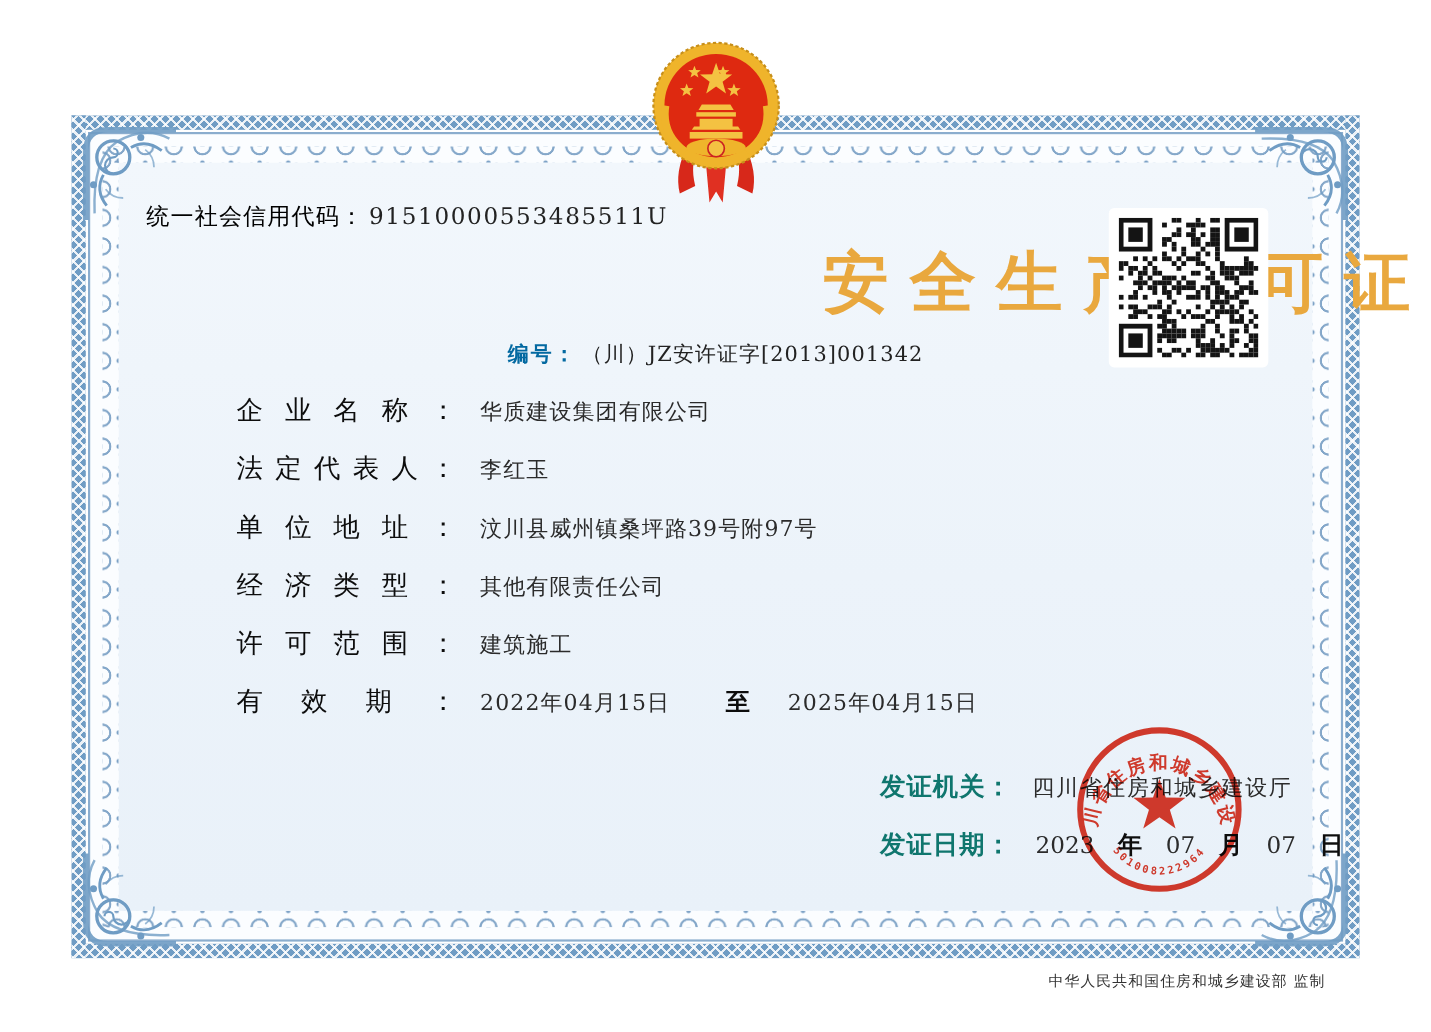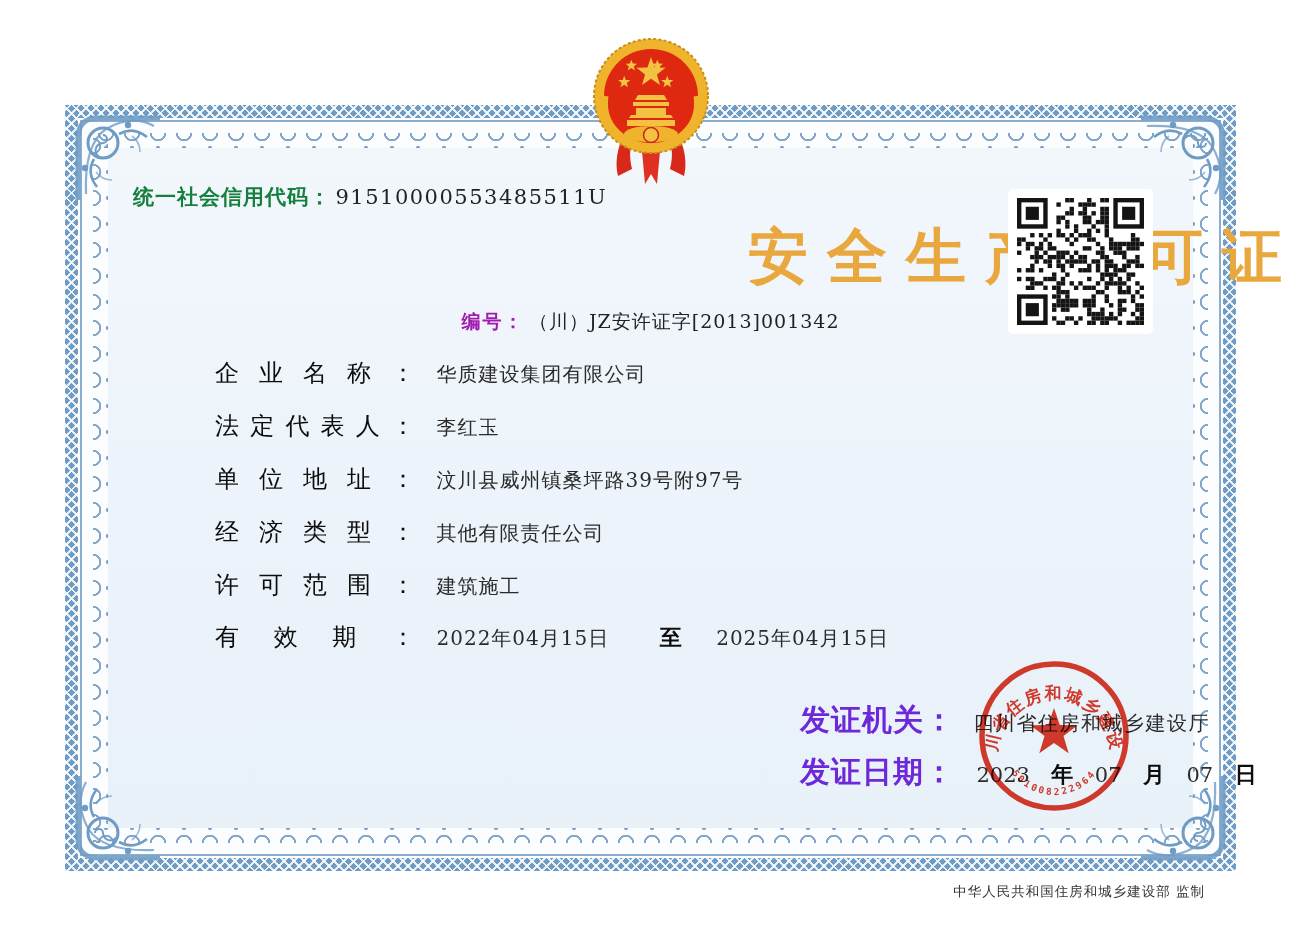--- a/index.html
+++ b/index.html
@@ -35,45 +35,45 @@
               background:linear-gradient(180deg,#f2f7fc 0%,#ecf3fa 55%,#e9f1f9 100%); }
   .corner { position:absolute; width:92px; height:92px; z-index:6; }
   .corner.tl0 { left:7px; top:7px; }
   .corner.tr0 { right:7px; top:7px; transform:rotate(90deg); }
   .corner.br0 { right:7px; bottom:7px; transform:rotate(180deg); }
   .corner.bl0 { left:7px; bottom:7px; transform:rotate(270deg); }
 
   
   .content { position:absolute; inset:0; z-index:8; }
   .credit-line { position:absolute; left:133px; top:183px; white-space:nowrap; }
-  .credit-label { font-weight:700; font-size:21px; color:#15803d; letter-spacing:1px; }
+  .credit-label { font-weight:400; font-size:21px; color:#000000; letter-spacing:1px; }
   .credit-value { font-family:"DejaVu Serif", serif; font-size:21px; color:#222; letter-spacing:1.5px; }
 
   .doc-title { position:absolute; left:0; right:0; top:217px; text-align:right;
                font-size:60px; font-weight:900; letter-spacing:19px; padding-left:19px;
                color:#e9a83e; white-space:nowrap; }
 
   .serial-line { position:absolute; left:0; right:0; top:309px; text-align:center; white-space:nowrap; }
-  .serial-label { font-weight:700; font-size:19px; color:#a21caf; letter-spacing:2px; }
+  .serial-label { font-weight:700; font-size:19px; color:#0369a1; letter-spacing:2px; }
   .serial-value { font-family:"DejaVu Serif", serif; font-size:19px; color:#222; letter-spacing:1px;text-align:right; }
 
   .qr-box { position:absolute; left:1008px; top:189px; width:145px; height:145px;
             background:#ffffff; border-radius:5px; padding:9px; }
   .qr-box svg { width:127px; height:127px; display:block; }
 
   .frow { position:absolute; left:215px; white-space:nowrap; }
   .flabel { display:inline-block; width:200px; font-weight:400; font-size:24px; color:#0d0d0d;
             text-align:justify; text-align-last:justify; vertical-align:baseline; }
   .fvalue { font-family:"DejaVu Serif", serif; font-size:20px; color:#2b2b2b;
             margin-left:17px; letter-spacing:1px; }
   .fto { font-weight:700; font-size:22px; color:#0d0d0d; margin-left:46px; }
   .fto + .fvalue { margin-left:30px; }
 
   .issue-row { position:absolute; left:800px; white-space:nowrap; }
-  .issue-label { font-weight:700; font-size:30px; color:#6d28d9; letter-spacing:1px; }
+  .issue-label { font-weight:700; font-size:23px; color:#0f766e; letter-spacing:1px; }
   .issue-value { font-family:"DejaVu Serif", serif; font-size:20px; color:#2b2b2b;
                  margin-left:14px; letter-spacing:1.5px; }
   .date-num { font-family:"DejaVu Serif", serif; font-size:21px; color:#2b2b2b; }
   .date-unit { font-weight:700; font-size:22px; color:#0d0d0d; }
   .date-num, .date-unit { margin-left:17px; }
 
   .emblem { position:absolute; left:591px; top:36px; width:120px; height:152px; z-index:9; }
   .seal { position:absolute; left:976px; top:658px; width:156px; height:156px; z-index:10;
           mix-blend-mode:multiply; opacity:.94; }
   .footer-line { position:absolute; right:96px; top:883px; font-family:"DejaVu Serif", serif;

